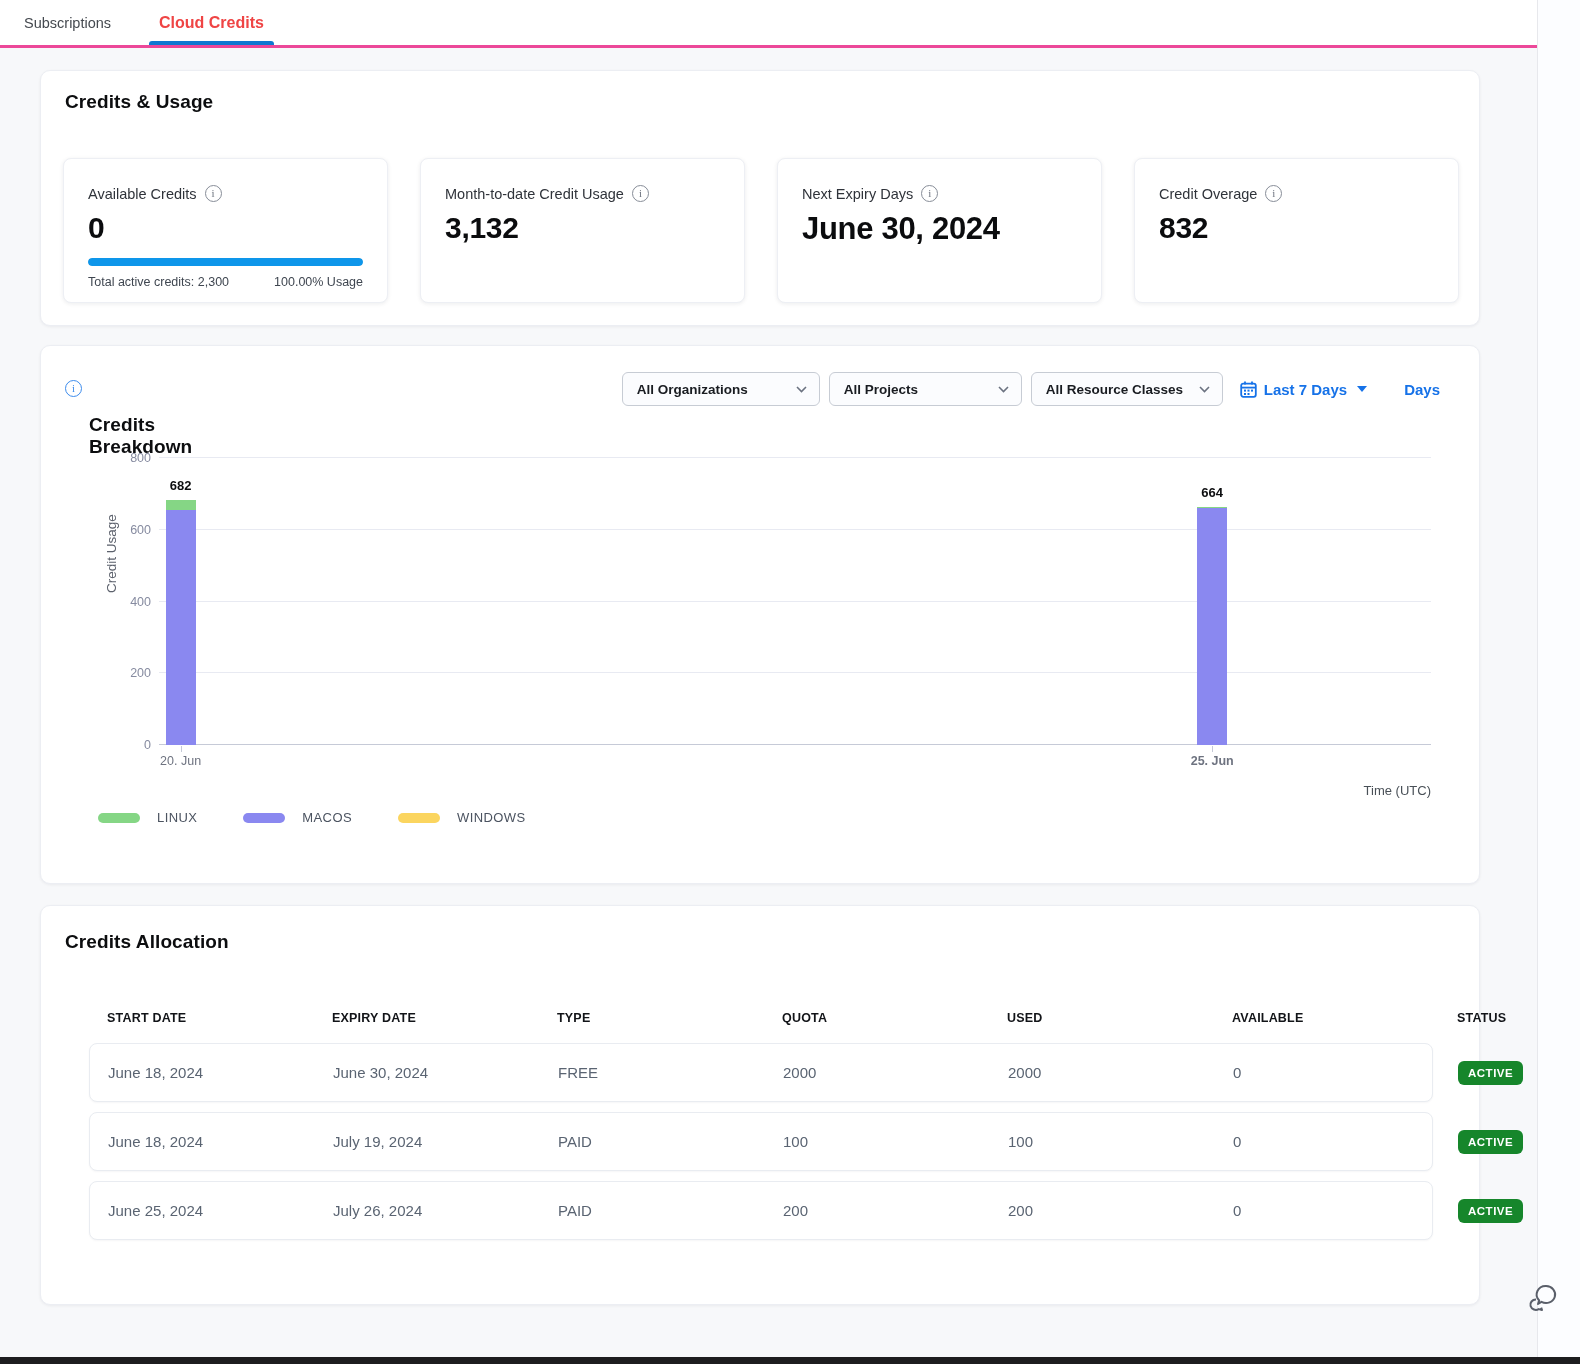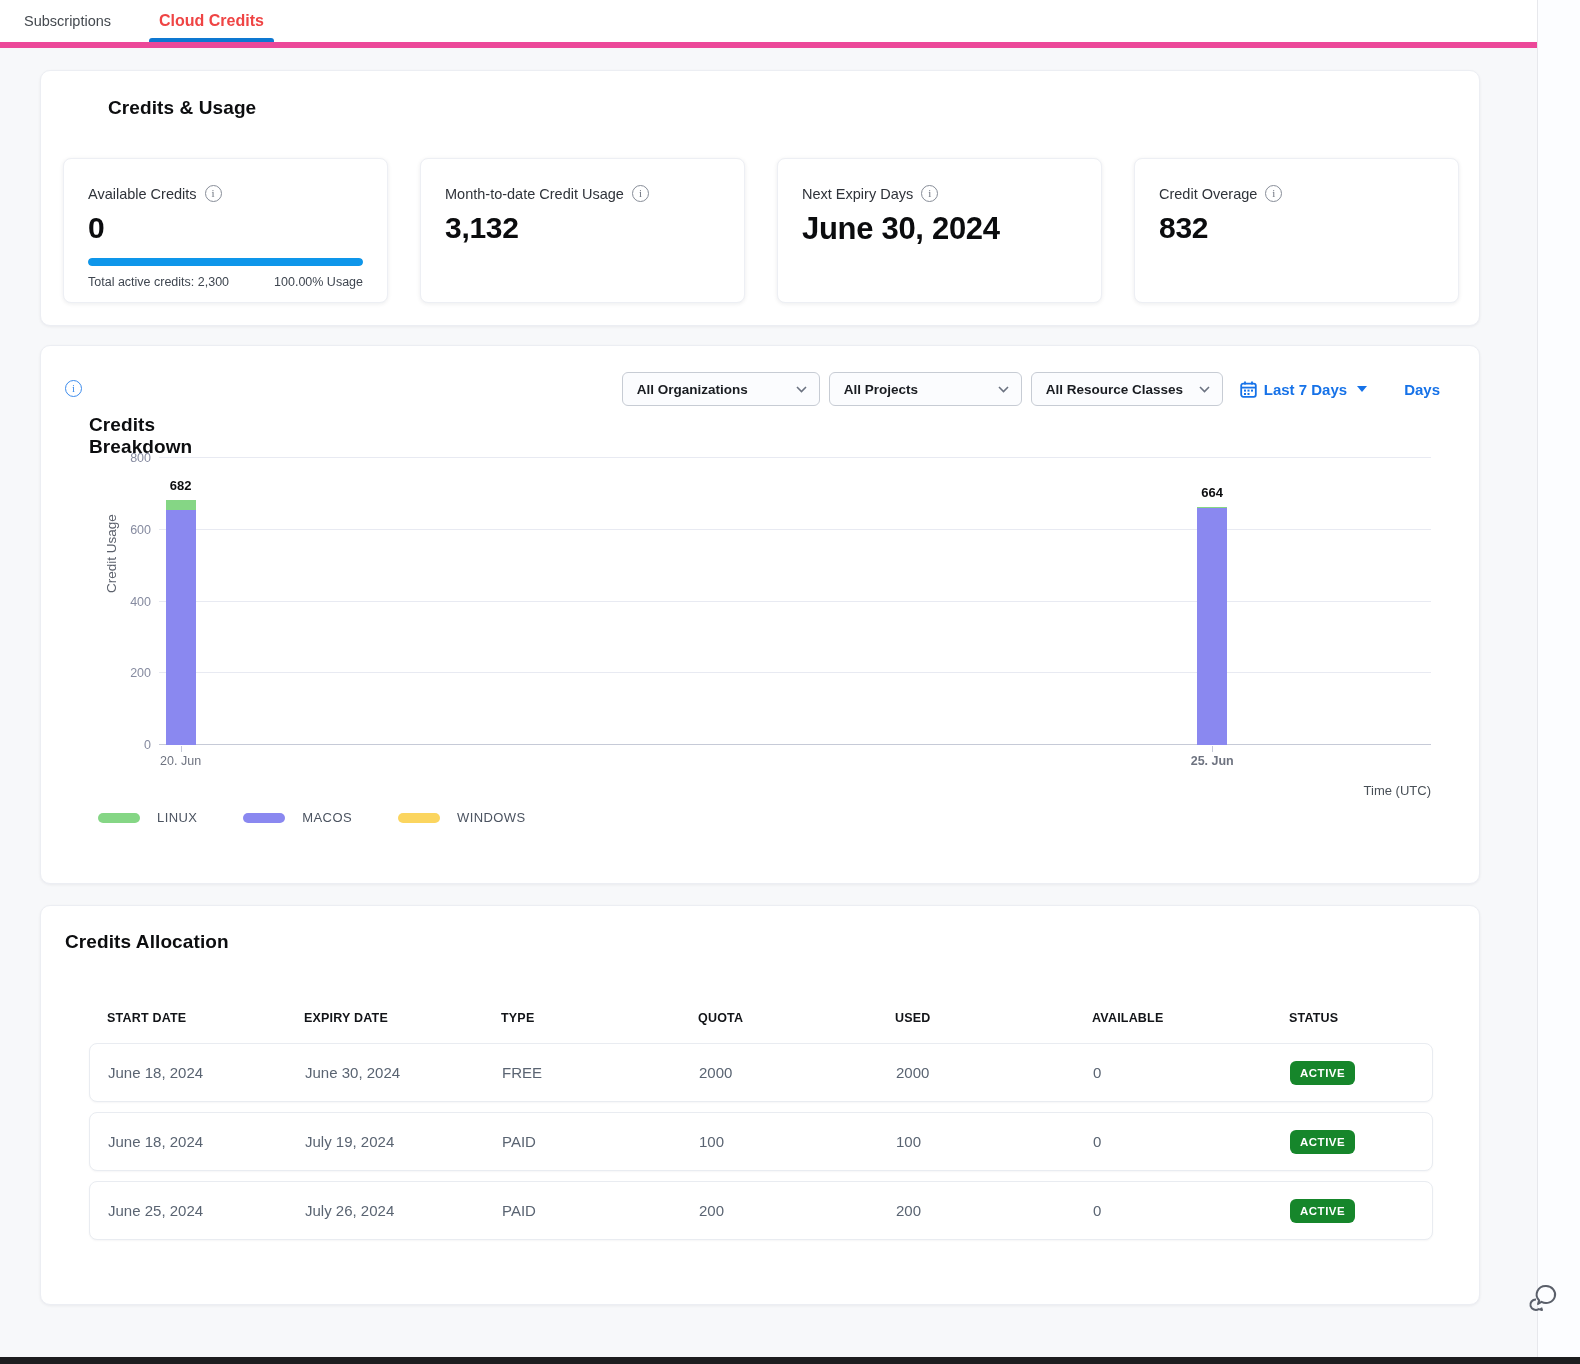--- a/index.html
+++ b/index.html
@@ -5,32 +5,32 @@
   * { margin:0; padding:0; box-sizing:border-box; }
   html,body { width:1580px; height:1364px; overflow:hidden; }
   body { font-family:"Liberation Sans", sans-serif; background:#fdfdff; position:relative; color:#16191f; }
 
   
   .app { position:absolute; left:0; top:0; width:1537px; height:1358px; background:#f7f8fa; }
   .right-strip { position:absolute; left:1537px; top:0; width:43px; height:1358px; background:#fcfdff; border-left:1px solid #e7e8ec; }
   .bottom-bar { position:absolute; left:0; bottom:0; width:1580px; height:7px; background:#1d1d1f; }
 
   
-  .tabbar { position:absolute; left:0; top:0; width:1537px; height:48px; background:#fff; border-bottom:6px solid #ec4899; display:flex; align-items:stretch; }
+  .tabbar { position:absolute; left:0; top:0; width:1537px; height:48px; background:#fff; border-bottom:3px solid #ec4899; display:flex; align-items:stretch; }
   .tab { position:relative; display:flex; align-items:center; padding:0 24px; font-size:14.5px; color:#44494f; cursor:pointer; }
   .tab.active { font-weight:bold; font-size:16px; color:#ef4444; }
   .tab.active::after { content:""; position:absolute; left:14px; right:14px; bottom:0; height:4px; border-radius:3px 3px 0 0; background:#0e78d1; }
 
   
   .section { position:absolute; left:40px; width:1440px; background:#fff; border:1px solid #eceef3; border-radius:10px; box-shadow:0 1px 3px rgba(16,24,40,.06); }
   .section-title { font-size:19px; font-weight:800; color:#0c0d0f; letter-spacing:.1px; }
 
   
   .sec-usage { top:70px; height:256px; }
-  .sec-usage .section-title { position:absolute; left:24px; top:26px;margin-left:43px; }
+  .sec-usage .section-title { position:absolute; left:24px; top:20px; }
   .stat-row { position:absolute; left:22px; top:87px; display:flex; gap:32px; }
   .stat-card { width:325px; height:145px; background:#fff; border:1px solid #edeff4; border-radius:8px; box-shadow:0 1px 4px rgba(16,24,40,.08); padding:26px 24px 0 24px; }
   .stat-label-row { display:flex; align-items:center; gap:8px; font-size:14.5px; color:#2f333a; }
   .stat-value { margin-top:9px; font-size:30px; font-weight:800; color:#0b0c0e; letter-spacing:-.3px; }
   .stat-value.date { font-size:31px; }
   .progress-track { margin-top:13px; height:8px; border-radius:5px; background:#e4e7ec; overflow:hidden; }
   .progress-fill { height:100%; border-radius:5px; background:#0e96ea; }
   .stat-foot { margin-top:9px; display:flex; justify-content:space-between; font-size:12.5px; color:#3f4650; }
 
   
@@ -68,21 +68,21 @@
   .chart-xtitle { position:absolute; right:26px; top:337px; font-size:13px; color:#495057; }
   .legend { position:absolute; left:33px; top:364px; display:flex; align-items:center; gap:46px; }
   .legend-item { display:flex; align-items:center; gap:17px; cursor:pointer; }
   .legend-pill { width:42px; height:10px; border-radius:5px; }
   .legend-label { font-size:13px; color:#4b5360; letter-spacing:.4px; }
 
   
   .sec-alloc { top:905px; height:400px; }
   .sec-alloc .section-title { position:absolute; left:24px; top:25px; }
   .alloc-table { position:absolute; left:48px; top:97px; width:1344px; }
-  .t-grid { display:grid; grid-template-columns:repeat(6,197px) 1fr; padding:0 18px; align-items:center; }
+  .t-grid { display:grid; grid-template-columns:repeat(6,197px) 1fr; padding:0 18px; align-items:center;gap:28px; }
   .t-head { height:30px; font-size:12.5px; font-weight:800; color:#121418; letter-spacing:.2px; }
   .t-row { height:59px; margin-top:10px; background:#fff; border:1px solid #e9ecf1; border-radius:8px; box-shadow:0 1px 2px rgba(16,24,40,.04); font-size:15px; color:#5a6472; }
   .badge-active { display:inline-block; background:#16862b; color:#fff; font-size:11.5px; font-weight:800; letter-spacing:.5px; padding:6px 10px; border-radius:6px; }
 
   
   .chat-btn { position:absolute; left:1526px; top:1283px; width:40px; height:34px; cursor:pointer; }
 </style>
 </head>
 <body>
 

